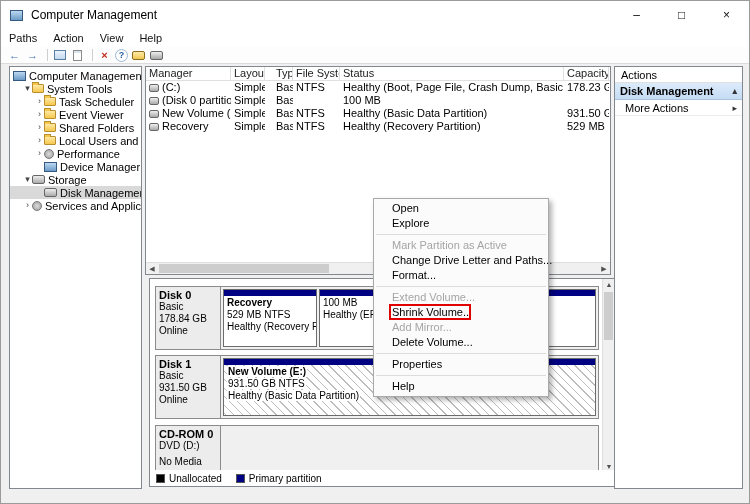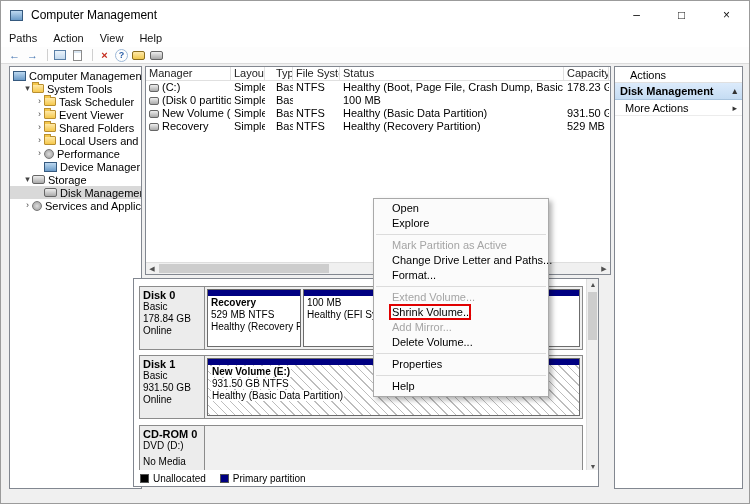--- a/index.html
+++ b/index.html
@@ -56,21 +56,21 @@
   .vc { padding:0 3px; white-space:nowrap; overflow:hidden; line-height:13px; }
   .c0 { width:85px; } .c1 { width:34px; } .c2 { width:28px;padding-left:11px; } .c3 { width:47px; } .c4 { width:224px; } .c5 { width:45px; }
   .vt-row { display:flex; height:13px; font-size:11px; color:#000; align-items:center; }
   .vicon { display:inline-block; width:10px; height:8px; border:1px solid #666; background:linear-gradient(#eee,#aaa); border-radius:2px; margin-right:3px; vertical-align:-1px; }
   .hscroll { position:absolute; left:0; bottom:0; width:100%; height:12px; background:#f0f0f0; border-top:1px solid #dedede; }
   .sb-btn { position:absolute; top:0; width:12px; height:11px; font-size:7px; color:#505050; text-align:center; line-height:11px; }
   .sb-btn.left { left:0; } .sb-btn.right { right:0; }
   .sb-thumb-h { position:absolute; left:13px; top:1px; width:170px; height:9px; background:#cdcdcd; }
 
   
-  .graphic-panel { left:132px; top:277px; width:466px; height:209px; overflow:hidden; }
+  .graphic-panel { left:148px; top:277px; width:466px; height:209px; overflow:hidden; }
   .disk-row { position:absolute; left:5px; width:444px; border:1px solid #8b8b8b; display:flex; background:#f0f0f0; }
   .disk-label { width:65px; flex:none; background:#ececec; border-right:1px solid #8b8b8b; padding:2px 3px; font-size:10px; line-height:12px; }
   .dl-name { font-weight:bold; font-size:11px; }
   .part-area { flex:1; display:flex; gap:2px; padding:2px; background:#f0f0f0; overflow:hidden; }
   .part { background:#fff; border:1px solid #6c6c6c; position:relative; overflow:hidden; }
   .part-strip { height:6px; background:#000082; }
   .part-body { padding:1px 3px; font-size:10px; line-height:12px; white-space:nowrap; overflow:hidden; }
   .pt { font-weight:bold; }
   .part.hatch .part-body { background:repeating-linear-gradient(45deg,#ffffff 0px,#ffffff 5px,#bdbdbd 5px,#bdbdbd 6px); height:100%; }
   .chip { background:#fff; padding:0 1px; }
@@ -78,21 +78,21 @@
   .vscroll .sb-btn { left:0; }
   .sb-btn.up { top:0; } .sb-btn.down { top:auto; bottom:0; }
   .sb-thumb-v { position:absolute; left:1px; top:13px; width:9px; height:48px; background:#cdcdcd; }
   .legend { position:absolute; left:0; bottom:0; width:466px; height:16px; background:#fff; display:flex; align-items:center; font-size:10px; padding-left:6px; }
   .sq { width:9px; height:9px; border:1px solid #555; margin-right:4px; flex:none; }
   .sq.black { background:#000; } .sq.navy { background:#000082; }
   .leg-label { margin-right:14px; }
 
   
   .actions-panel { left:613px; top:65px; width:129px; height:423px; font-size:11px; }
-  .actions-title { height:16px; line-height:16px; padding-left:15px; border-bottom:1px solid #e0e0e0; color:#000; }
+  .actions-title { height:16px; line-height:16px; padding-left:6px; border-bottom:1px solid #e0e0e0; color:#000; }
   .actions-section { height:17px; display:flex; align-items:center; padding:0 5px; background:linear-gradient(#dcebfb,#c5dcf3); border-bottom:1px solid #a9c4de; font-weight:bold; }
   .as-label { flex:1; }
   .as-chev { font-size:9px; color:#333; }
   .actions-more { height:16px; display:flex; align-items:center; padding:0 5px 0 10px; border-bottom:1px solid #ececec; }
   .actions-more span:first-child { flex:1; }
   .ma-arrow { font-size:9px; color:#333; }
 
   
   .context-menu { position:absolute; left:372px; top:197px; width:176px; background:#fbfbfb; border:1px solid #a9a9a9; box-shadow:3px 3px 5px rgba(0,0,0,.3); z-index:50; padding:2px 0; }
   .cm-item { height:15px; line-height:15px; padding-left:18px; font-size:11px; color:#000; white-space:nowrap; position:relative; }

